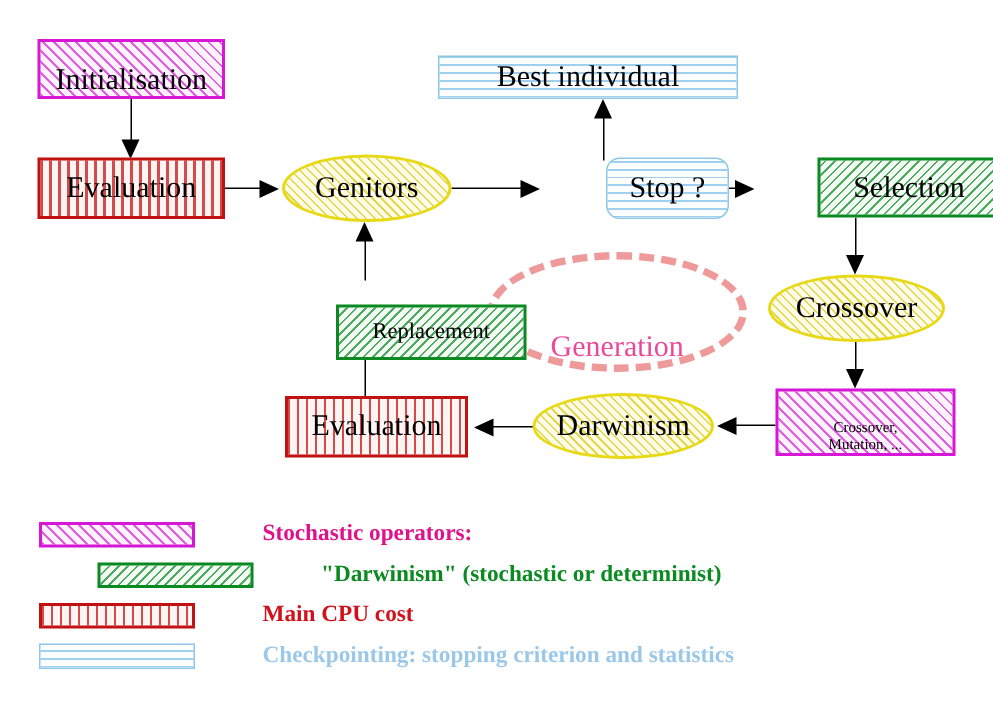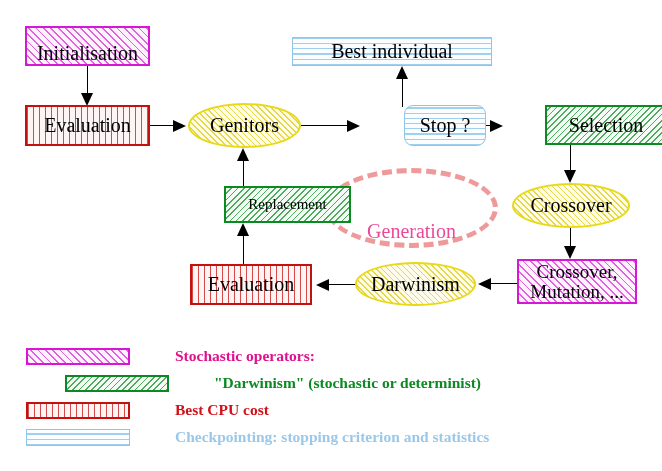--- a/index.html
+++ b/index.html
@@ -159,41 +159,41 @@
   </div>
 
   <div class="node fill-blue rounded" style="left:362px; top:105px; width:82px; height:41px; font-size:20px;margin-left:42px;">
     <span class="node-label">Stop ?</span>
   </div>
 
   <div class="node fill-green" style="left:506px; top:105px; width:122px; height:40px; font-size:20px;">
     <span class="node-label">Selection</span>
   </div>
 
-  <div class="node fill-green" style="left:185px; top:186px; width:127px; height:37px; font-size:15px;">
+  <div class="node fill-green" style="left:185px; top:203px; width:127px; height:37px; font-size:15px;">
     <span class="node-label">Replacement</span>
   </div>
 
   <div class="gen-ellipse" style="left:325px; top:168px; width:173px; height:80px; font-size:20px;">
     <span class="node-label">Generation</span>
   </div>
 
   <div class="node fill-yellow ellipse" style="left:512px; top:183px; width:118px; height:45px; font-size:20px;">
     <span class="node-label">Crossover</span>
   </div>
 
   <div class="node fill-red" style="left:190px; top:264px; width:122px; height:41px; font-size:20px;">
     <span class="node-label">Evaluation</span>
   </div>
 
   <div class="node fill-yellow ellipse" style="left:355px; top:262px; width:121px; height:44px; font-size:20px;">
     <span class="node-label">Darwinism</span>
   </div>
 
-  <div class="node fill-magenta" style="left:517px; top:259px; width:120px; height:45px; font-size:19px;">
+  <div class="node fill-magenta" style="left:517px; top:259px; width:120px; height:45px; font-size:10px;">
     <span class="node-label">Crossover,
 Mutation, ...</span>
   </div>
 
   <div class="edge edge-v" style="left:87px; top:66px; height:30px;"></div>
   <div class="arrow arrow-d" style="left:81px; top:93px;"></div>
 
   <div class="edge edge-h" style="left:150px; top:125px; width:26px;"></div>
   <div class="arrow arrow-r" style="left:173px; top:120px;"></div>
 
@@ -231,21 +231,21 @@
       <span class="legend-text" style="color:#e0118c;">Stochastic operators:</span>
     </div>
 
     <div class="legend-row" style="top:30px;">
       <span class="swatch fill-green"></span>
       <span class="legend-text" style="color:#0b8a22;">"Darwinism" (stochastic or determinist)</span>
     </div>
 
     <div class="legend-row" style="top:57px;">
       <span class="swatch fill-red"></span>
-      <span class="legend-text" style="color:#d1121a;">Best CPU cost</span>
+      <span class="legend-text" style="color:#d1121a;">Main CPU cost</span>
     </div>
 
     <div class="legend-row" style="top:84px;">
       <span class="swatch fill-blue"></span>
       <span class="legend-text" style="color:#9bc8e8;">Checkpointing: stopping criterion and statistics</span>
     </div>
 
   </div>
 
 </div>

